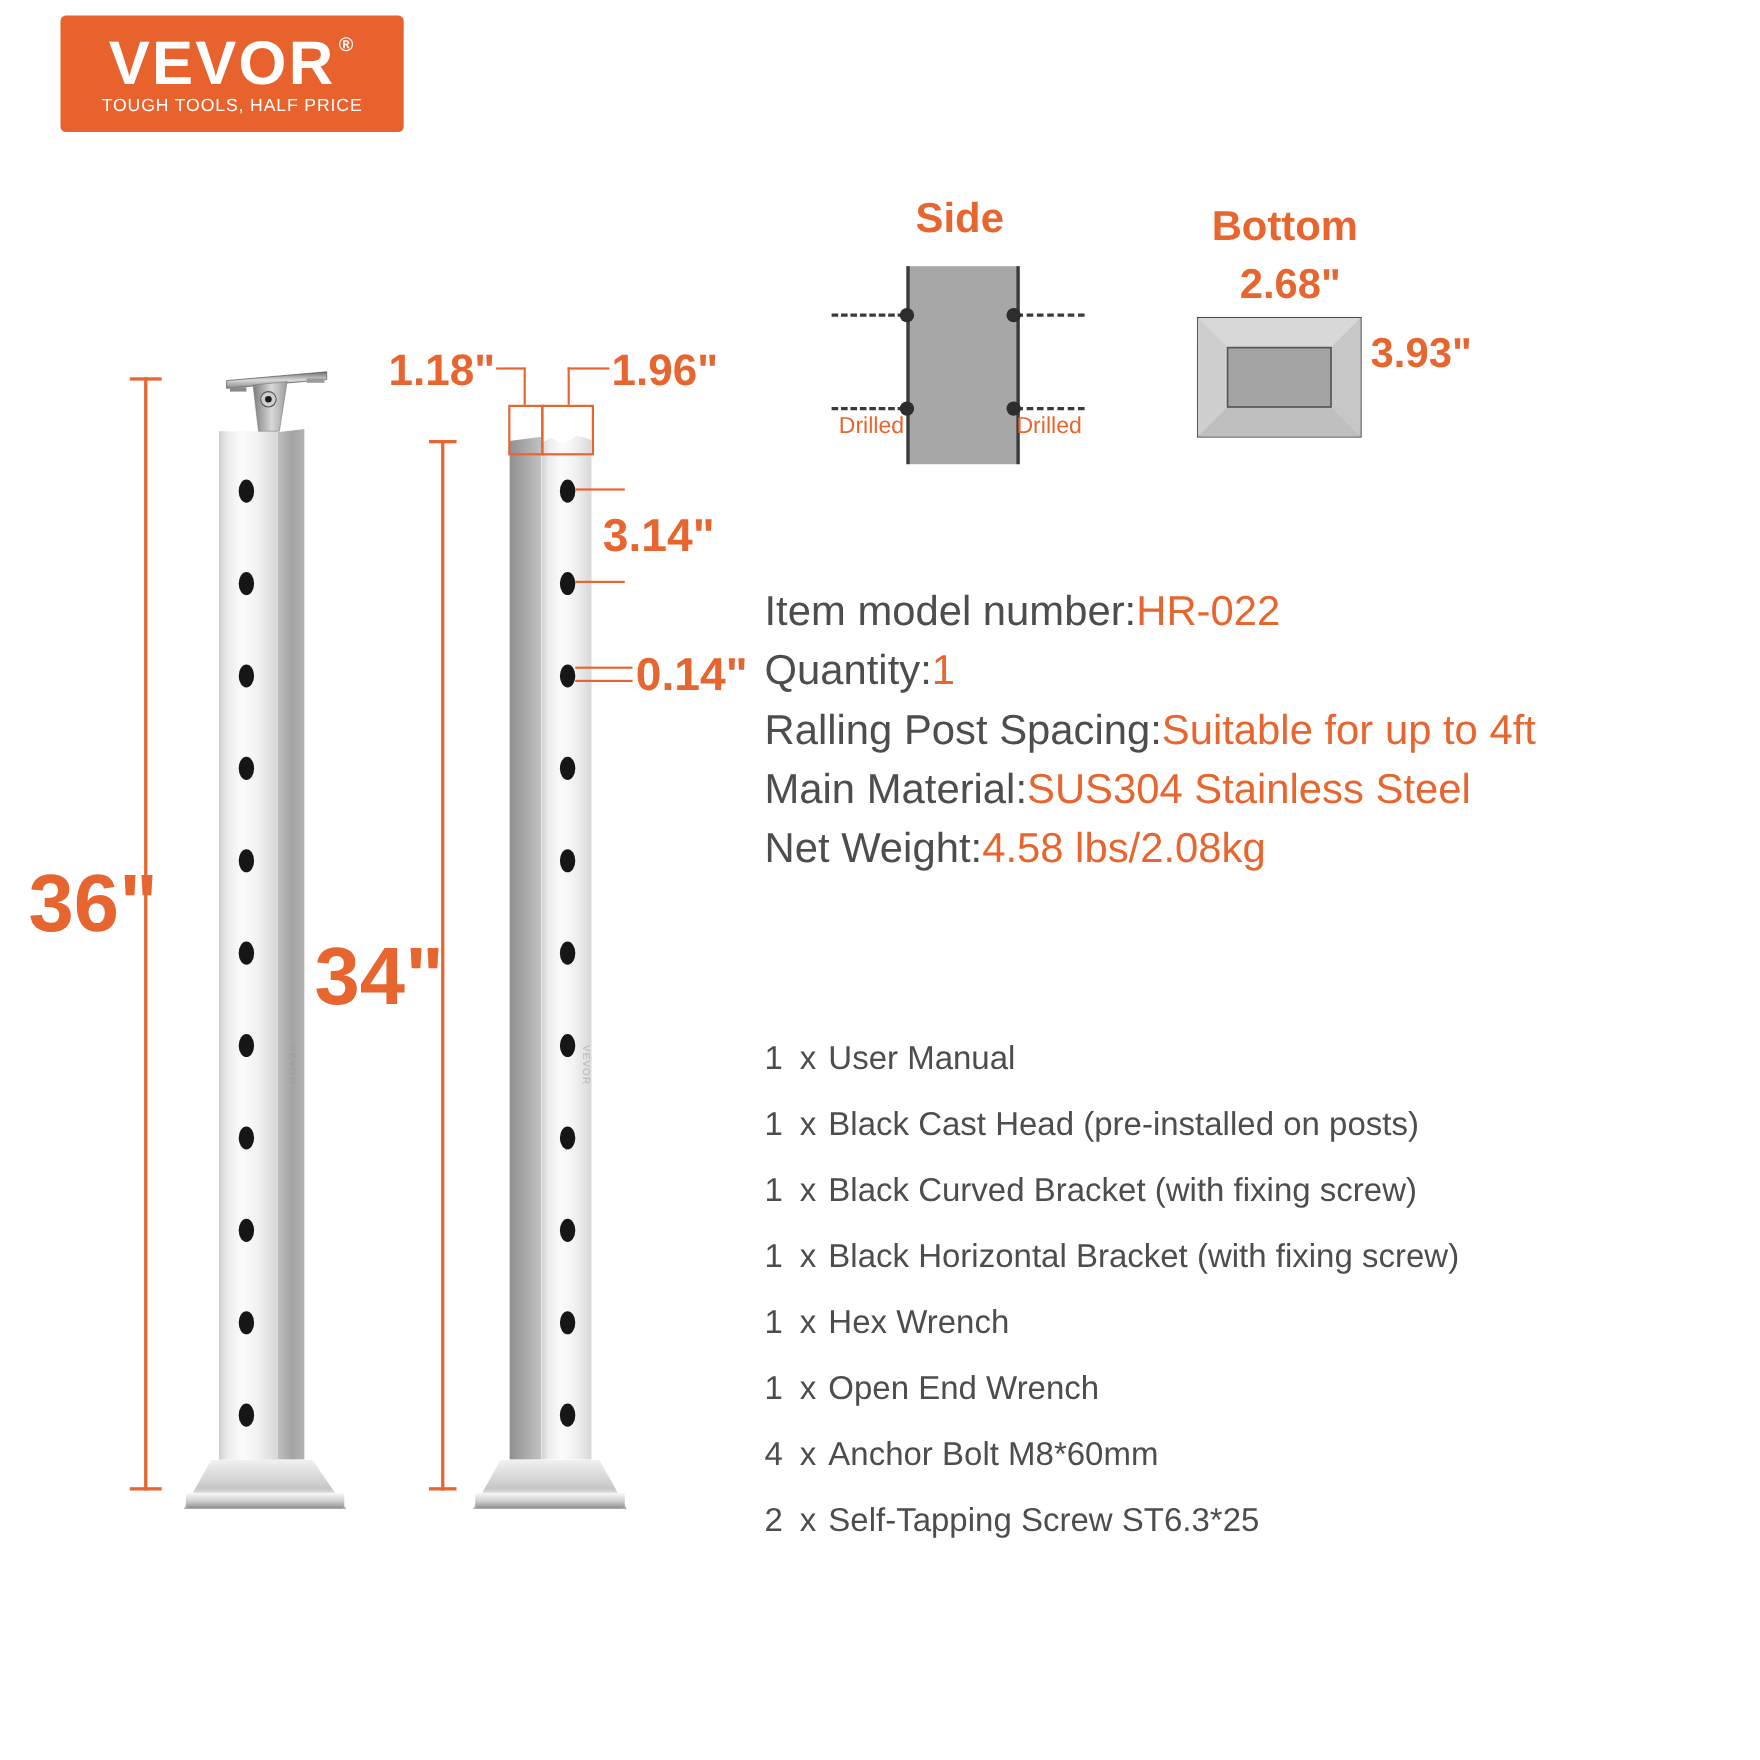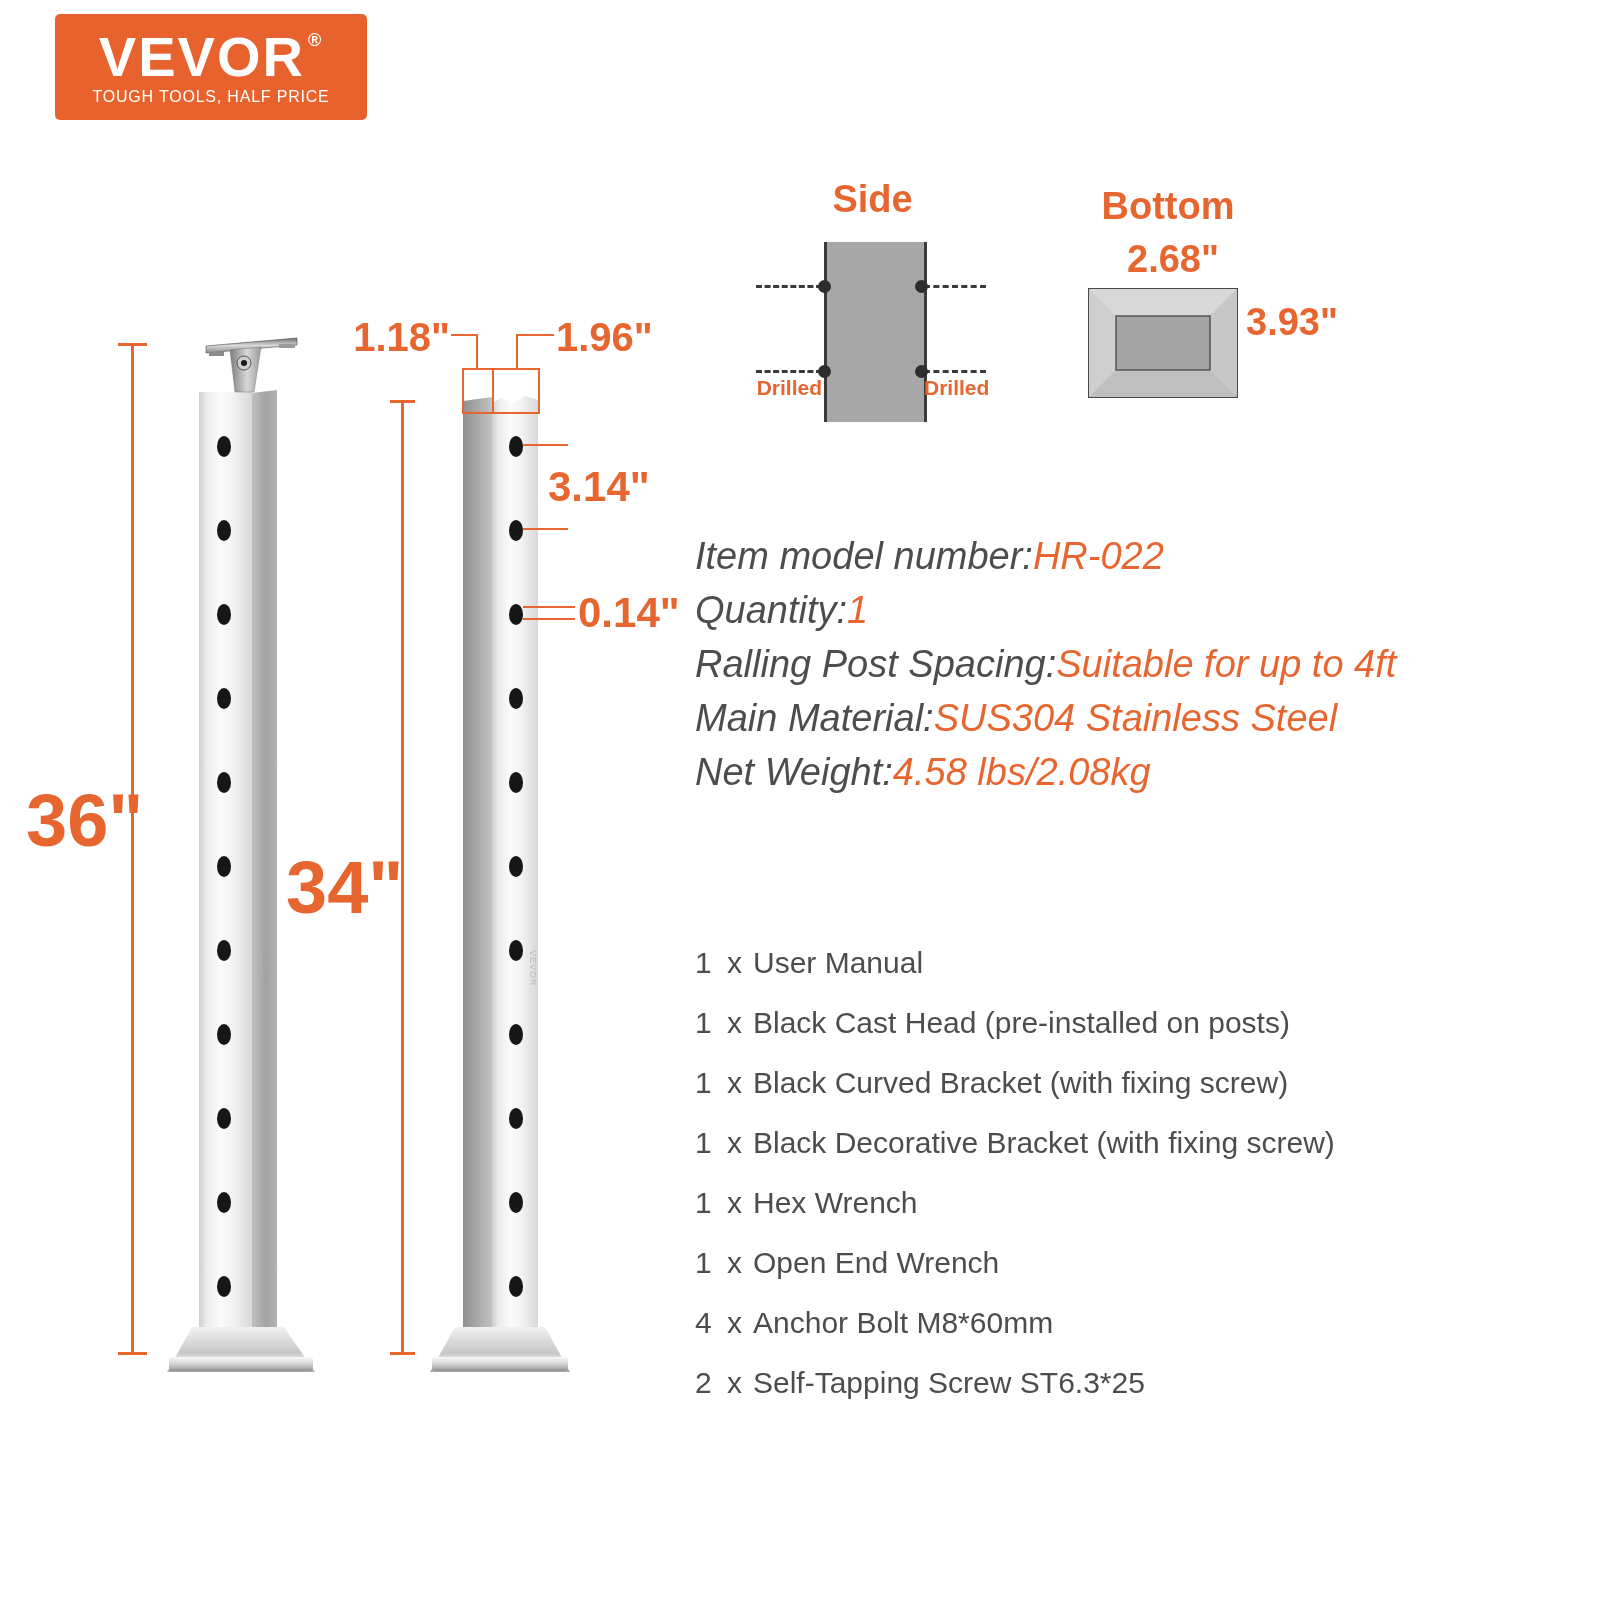--- a/index.html
+++ b/index.html
@@ -46,26 +46,26 @@
   .big-dim{font-size:74px;}
   .mid-dim{font-size:40px;}
   .holes-dim{font-size:42px;}
   .dim-box{border:2px solid #e76630;background:transparent;}
 
   
   .side-rect{left:824px;top:242px;width:97px;height:180px;background:#a7a7a7;
              border-left:3px solid #3a3a3a;border-right:3px solid #3a3a3a;}
   .dash-line{height:0;border-top:3px dashed #3a3a3a;}
   .dot{width:13px;height:13px;border-radius:50%;background:#2d2d2d;}
-  .drilled{color:#e76630;font-weight:700;font-size:21px;}
+  .drilled{color:#e76630;font-weight:400;font-size:21px;}
   .view-title{color:#e76630;font-weight:700;font-size:38px;text-align:center;}
 
   
   .spec-list{left:695px;top:529px;}
-  .spec-line{height:54px;line-height:54px;font-size:38px;white-space:nowrap;font-style:italic;}
+  .spec-line{height:54px;line-height:54px;font-size:38px;white-space:nowrap;}
   .spec-label{color:#4d4d4d;}
   .spec-value{color:#e76630;}
   .pkg-list{left:695px;top:933px;}
   .pkg-line{height:60px;line-height:60px;font-size:30px;white-space:nowrap;color:#4d4d4d;}
   .pkg-qty{display:inline-block;width:32px;}
   .pkg-x{display:inline-block;width:26px;}
 </style>
 </head>
 <body>
 
@@ -195,20 +195,20 @@
       <div class="spec-line"><span class="spec-label">Quantity:</span><span class="spec-value">1</span></div>
       <div class="spec-line"><span class="spec-label">Ralling Post Spacing:</span><span class="spec-value">Suitable for up to 4ft</span></div>
       <div class="spec-line"><span class="spec-label">Main Material:</span><span class="spec-value">SUS304 Stainless Steel</span></div>
       <div class="spec-line"><span class="spec-label">Net Weight:</span><span class="spec-value">4.58 lbs/2.08kg</span></div>
     </div>
 
   <div class="abs pkg-list">
       <div class="pkg-line"><span class="pkg-qty">1</span><span class="pkg-x">x</span><span>User Manual</span></div>
       <div class="pkg-line"><span class="pkg-qty">1</span><span class="pkg-x">x</span><span>Black Cast Head (pre-installed on posts)</span></div>
       <div class="pkg-line"><span class="pkg-qty">1</span><span class="pkg-x">x</span><span>Black Curved Bracket (with fixing screw)</span></div>
-      <div class="pkg-line"><span class="pkg-qty">1</span><span class="pkg-x">x</span><span>Black Decorative Bracket (with fixing screw)</span></div>
+      <div class="pkg-line"><span class="pkg-qty">1</span><span class="pkg-x">x</span><span>Black Horizontal Bracket (with fixing screw)</span></div>
       <div class="pkg-line"><span class="pkg-qty">1</span><span class="pkg-x">x</span><span>Hex Wrench</span></div>
       <div class="pkg-line"><span class="pkg-qty">1</span><span class="pkg-x">x</span><span>Open End Wrench</span></div>
       <div class="pkg-line"><span class="pkg-qty">4</span><span class="pkg-x">x</span><span>Anchor Bolt M8*60mm</span></div>
       <div class="pkg-line"><span class="pkg-qty">2</span><span class="pkg-x">x</span><span>Self-Tapping Screw ST6.3*25</span></div>
     </div>
 
 </div>
 
 </body></html>

